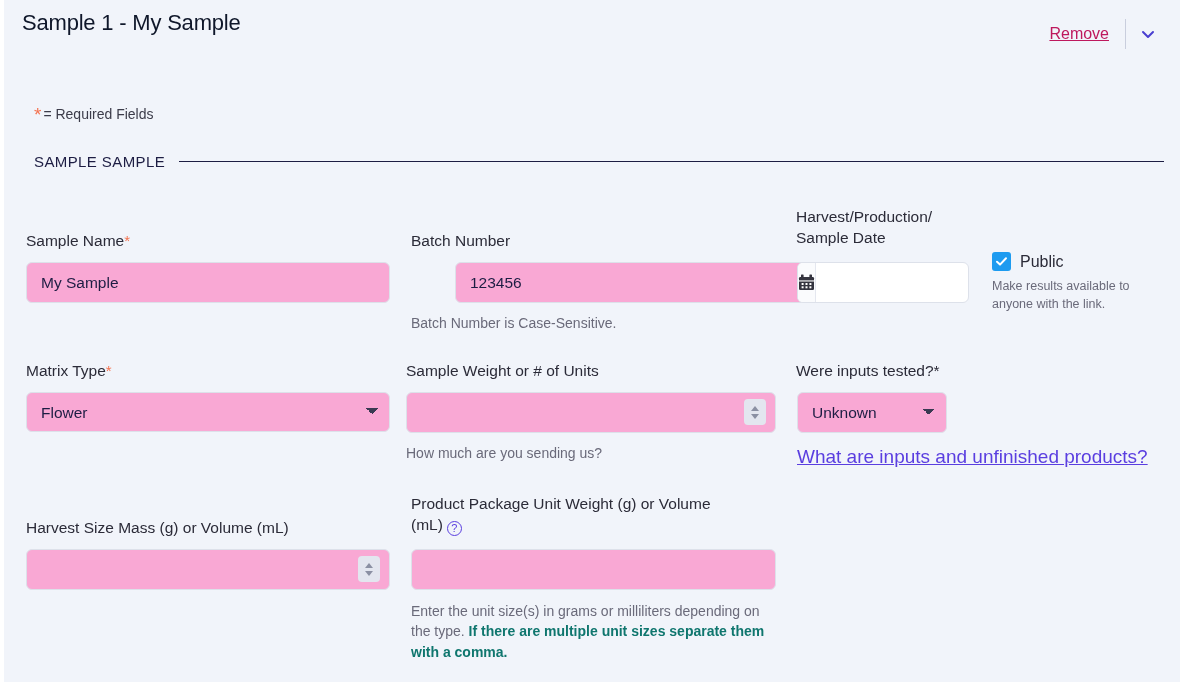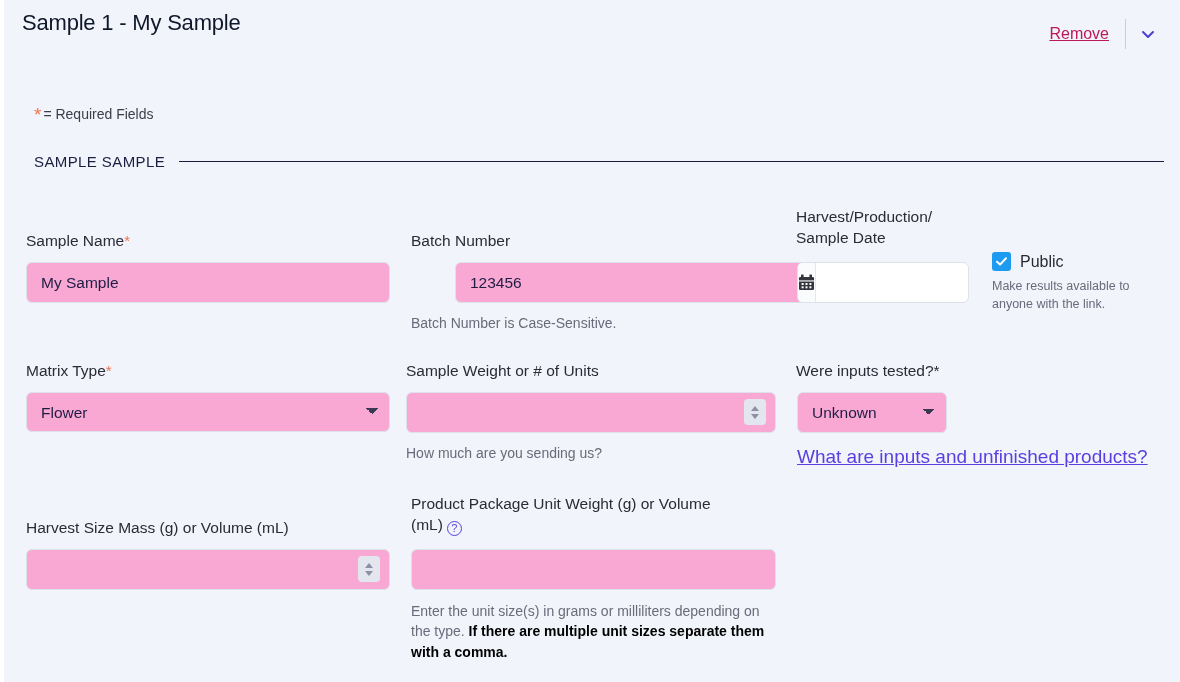--- a/index.html
+++ b/index.html
@@ -125,21 +125,21 @@
   .field-label .star {
     color: #f4724f;
     font-size: 15px;
   }
   .help-text {
     position: absolute;
     font-size: 14px;
     color: #6a6a7a;
     line-height: 1.45;
   }
-  .help-text b { color: #000000; }
+  .help-text b { color: #0f766e; }
 
   .text-input {
     position: absolute;
     background: #f9a8d4;
     border: 1px solid #dde1ea;
     border-radius: 6px;
     font-family: "Liberation Sans", sans-serif;
     font-size: 15.5px;
     color: #1d1d43;
     padding: 0 14px;

